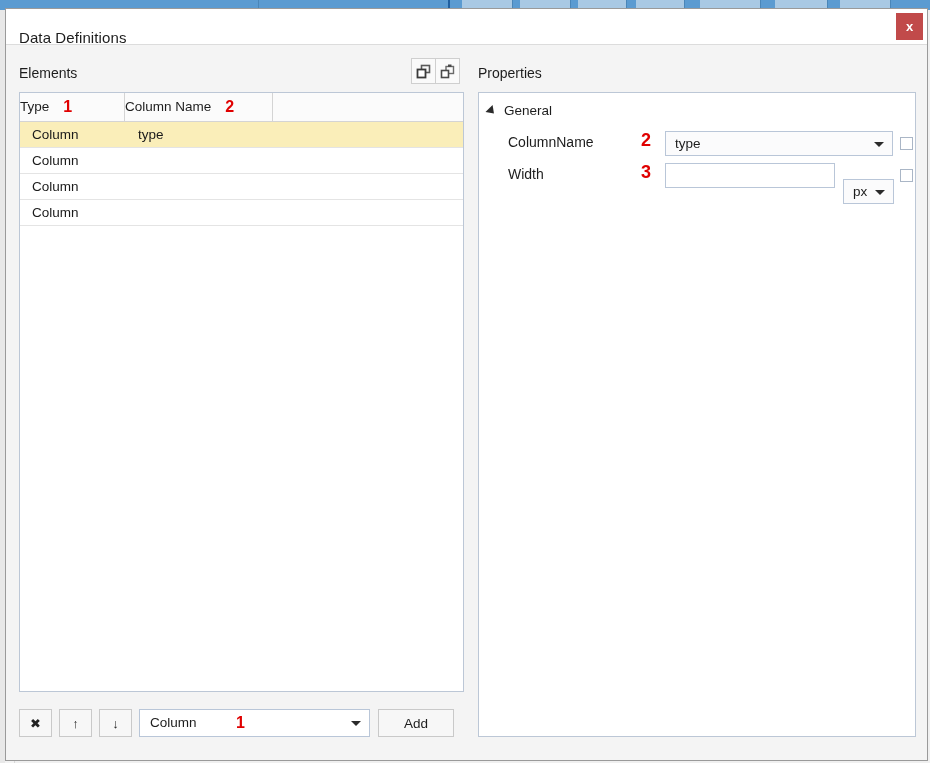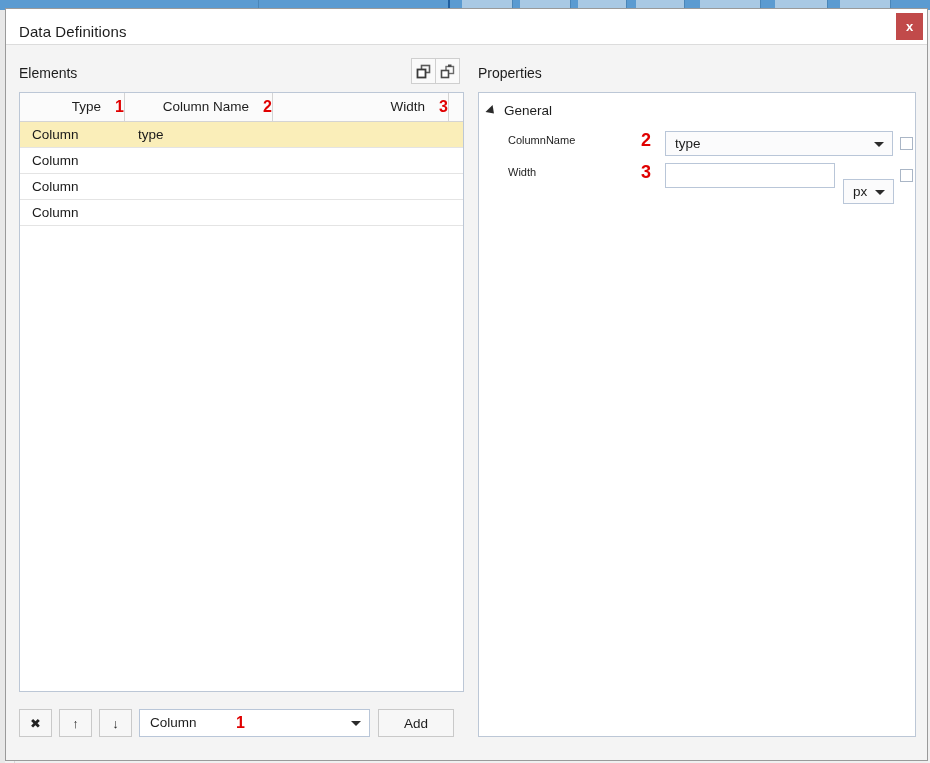--- a/index.html
+++ b/index.html
@@ -78,21 +78,21 @@
     left: 0; top: 0;
     width: 921px;
     height: 36px;
     background: #ffffff;
     border-bottom: 1px solid #dcdcdc;
     box-sizing: border-box;
   }
   #dialog-title {
     position: absolute;
     left: 13px;
-    top: 14px;
+    top: 20px;
     font-size: 15px;
     color: #1d1d1d;
     letter-spacing: .1px;
     white-space: nowrap;
   }
   #close-button {
     position: absolute;
     right: 4px;
     top: 4px;
     width: 27px;
@@ -160,21 +160,21 @@
     display: flex;
     height: 29px;
     background: #fbfbfb;
     border-bottom: 1px solid #d4d4d4;
     box-sizing: border-box;
   }
   .gh-cell {
     position: relative;
     height: 28px;
     line-height: 28px;
-    text-align: right;
+    text-align: left;
     font-size: 13.5px;
     color: #1d1d1d;
     border-right: 1px solid #d4d4d4;
     box-sizing: border-box;
     white-space: nowrap;
   }
   .gh-cell .num {
     color: #e00000;
     font-weight: bold;
     font-size: 16px;
@@ -323,21 +323,21 @@
   .prop-row {
     position: absolute;
     left: 0;
     width: 438px;
     height: 25px;
   }
   .prop-label {
     position: absolute;
     left: 29px;
     top: 3px;
-    font-size: 11px;
+    font-size: 14px;
     color: #1d1d1d;
     white-space: nowrap;
   }
   .prop-num {
     position: absolute;
     left: 162px;
     top: -1px;
     color: #e00000;
     font-weight: bold;
     font-size: 18px;
@@ -438,23 +438,20 @@
     </div>
 
     <div id="elements-grid">
       <div id="grid-header">
         <div class="gh-cell" id="gh-type">
           <span>Type</span><span class="num">1</span>
         </div>
         <div class="gh-cell" id="gh-name">
           <span>Column Name</span><span class="num">2</span>
         </div>
-        <div class="gh-cell" id="gh-width">
-          <span>Width</span><span class="num">3</span>
-        </div>
         <div class="gh-cell" id="gh-pad"></div>
       </div>
 
       <div class="grid-row selected">
         <div class="gr-type">Column</div>
         <div class="gr-name">type</div>
       </div>
       <div class="grid-row">
         <div class="gr-type">Column</div>
       </div>

